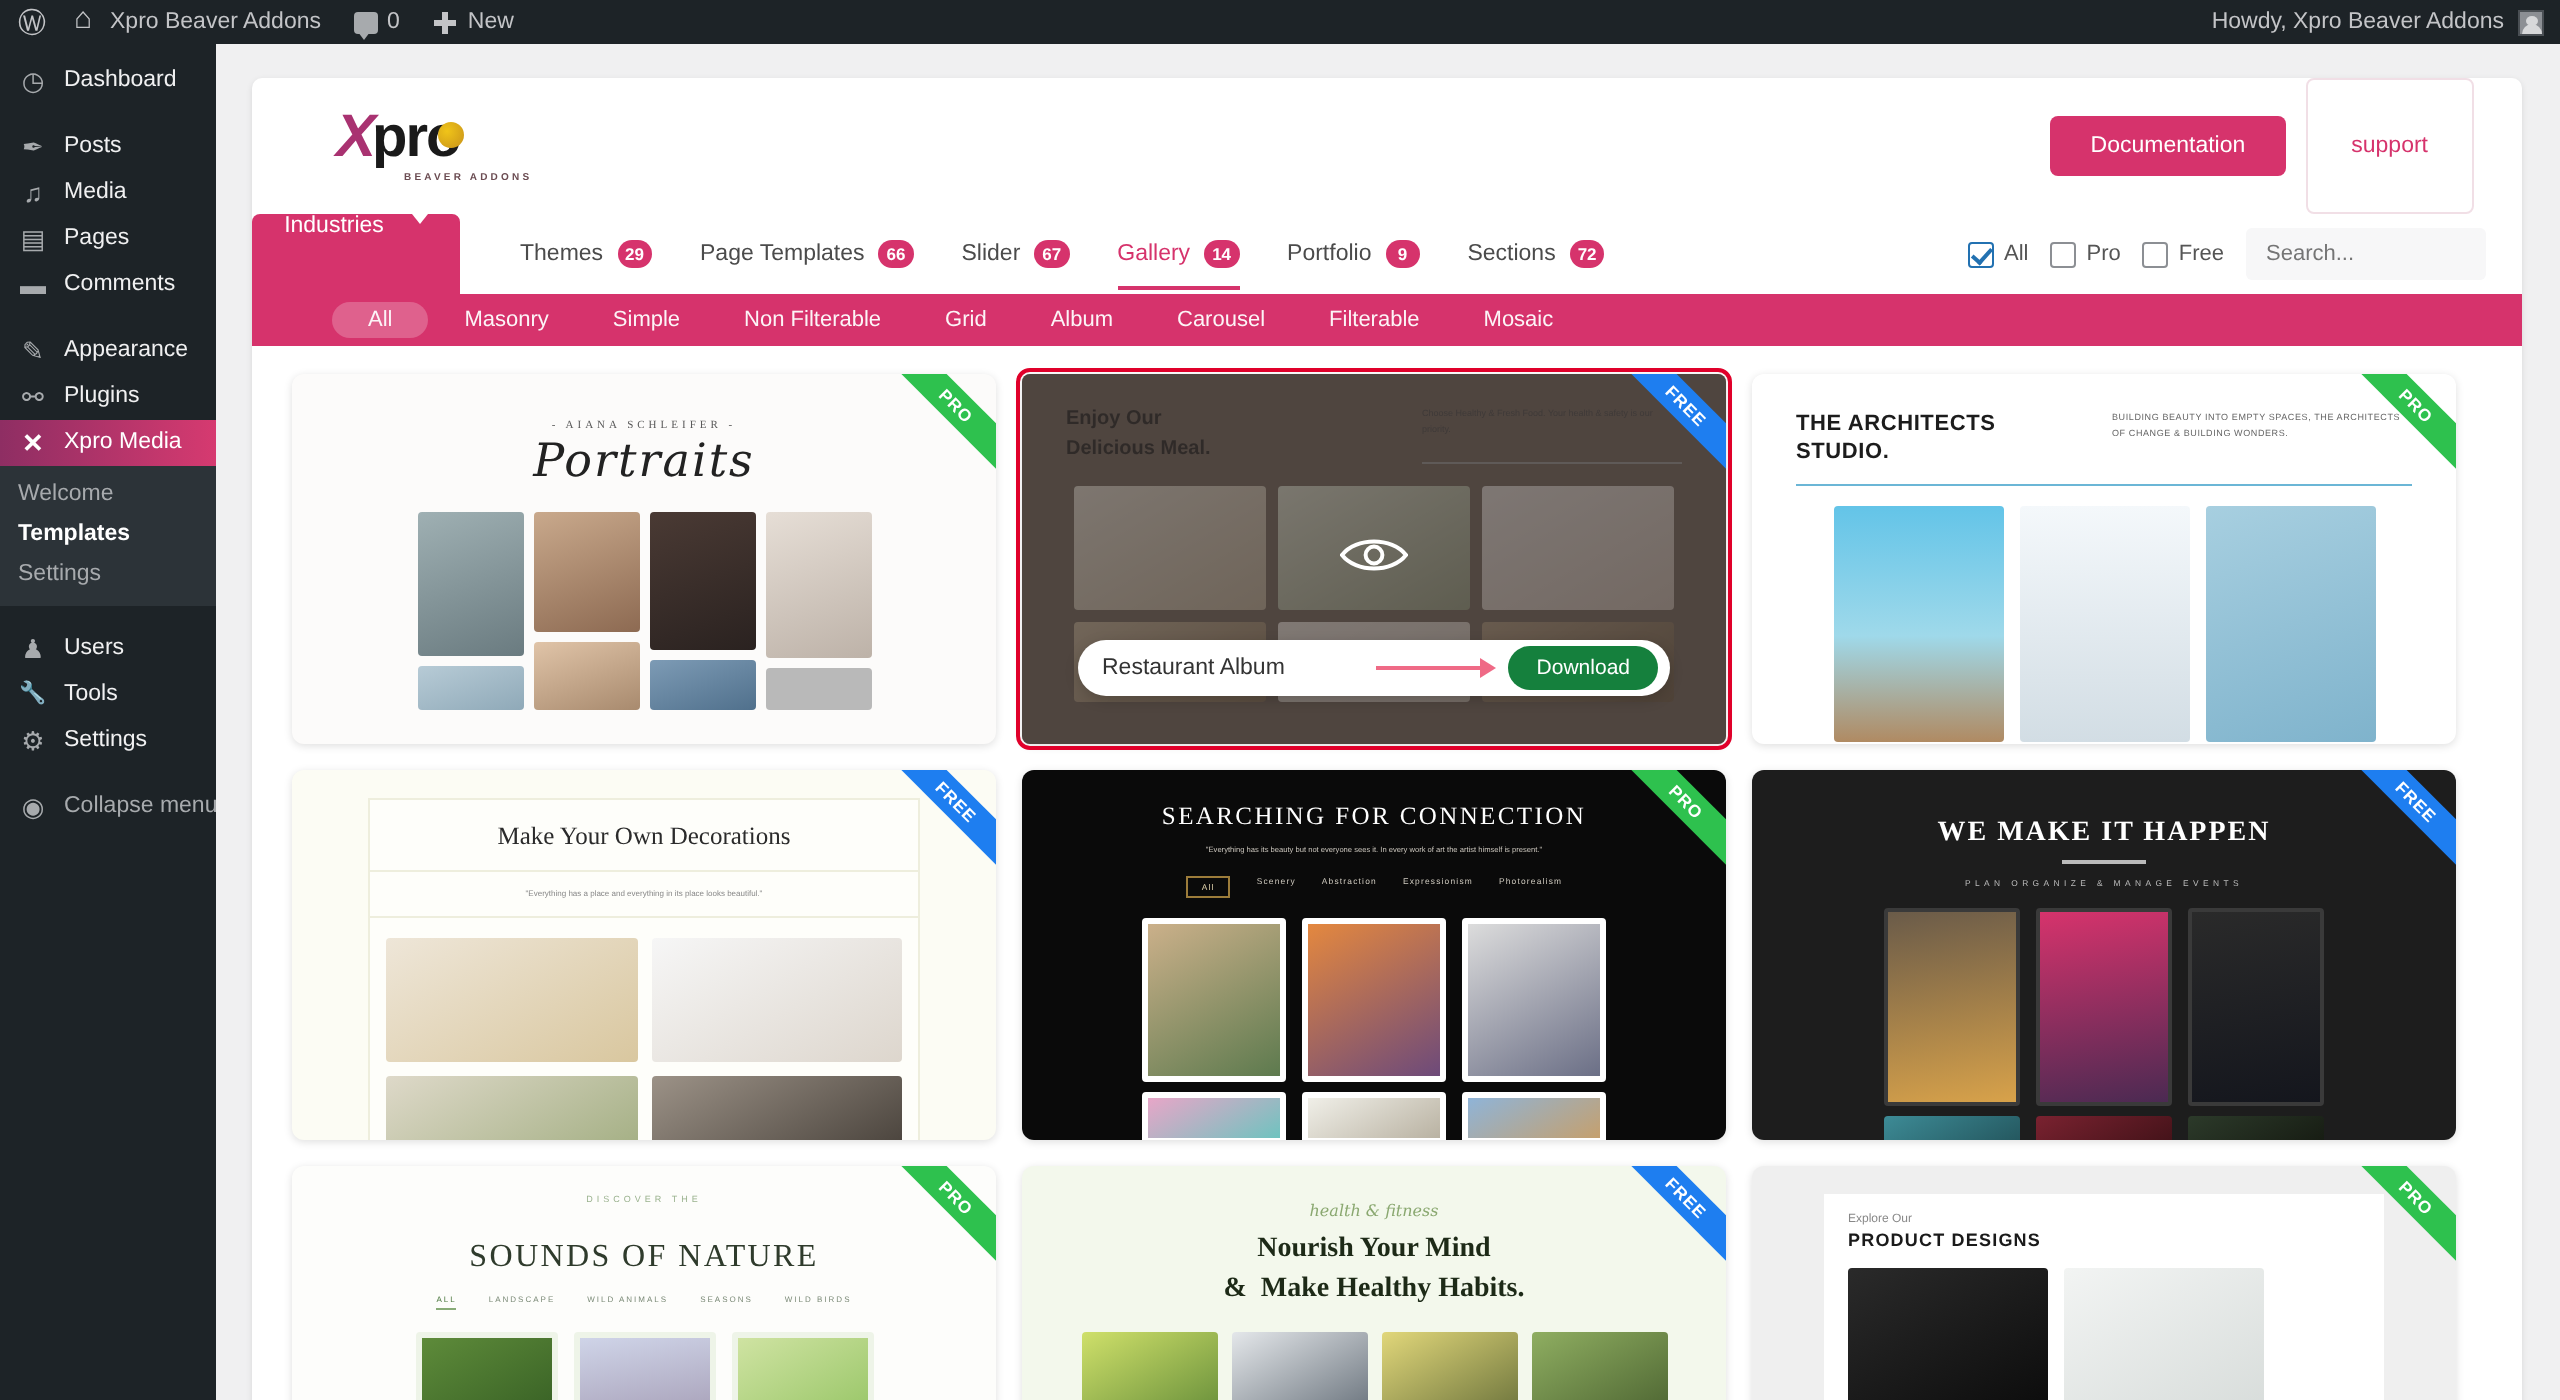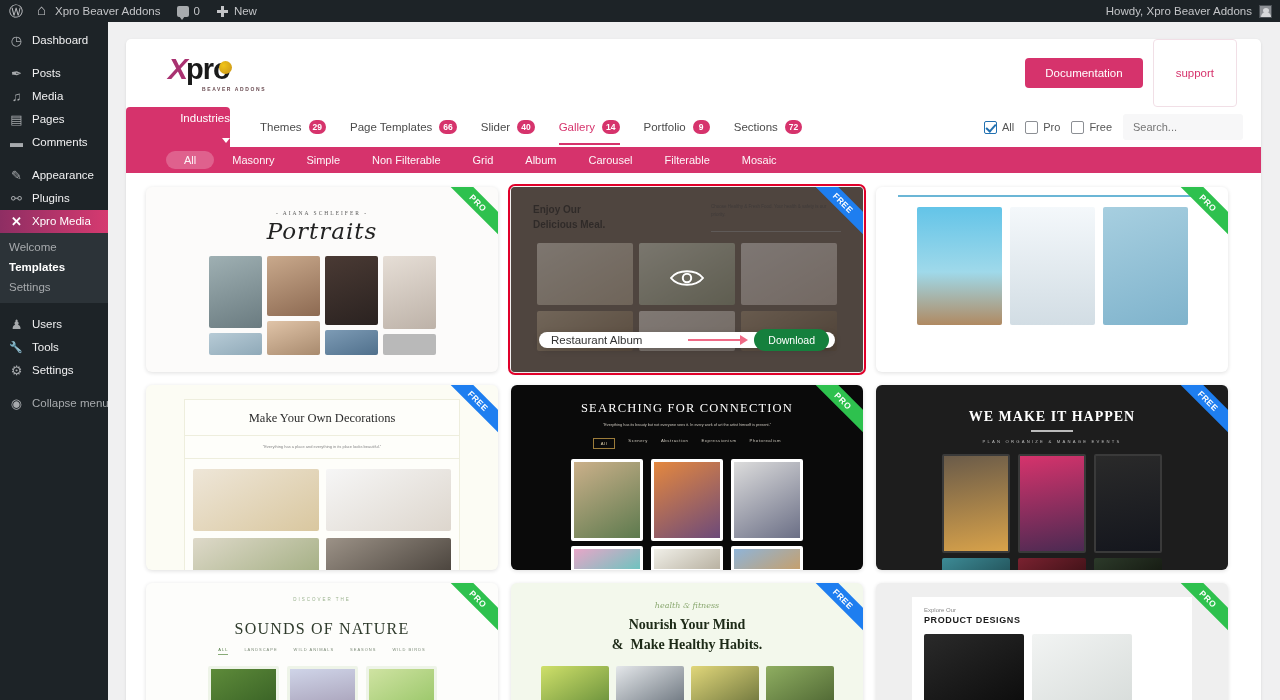--- a/index.html
+++ b/index.html
@@ -85,22 +85,22 @@
               background: radial-gradient(circle at 35% 35%, #f0c419, #c8921a); }
   .logo-sub { font-size: 5px; letter-spacing: 1.6px; color: #6b4c52; margin-left: 34px; margin-top: 2px; font-weight: bold; }
   .head-actions { margin-left: auto; display: flex; align-items: center; gap: 10px; }
   .btn-doc { background: #d6336c; color: #fff; font-size: 11.5px; padding: 9px 20px; border-radius: 4px; border: none; cursor: pointer; }
   .btn-support { background: #fff; color: #d6336c; font-size: 11.5px; padding: 27px 22px; border-radius: 4px;
                  border: 1px solid #f1dfe6; cursor: pointer; }
 
   
   .tabbar { height: 40px; background: #fff; display: flex; align-items: stretch; position: relative; }
   .industries {
-    width: 104px; background: #d6336c; color: #fff; display: flex; align-items: flex-end;
-    justify-content: center; gap: 14px; font-size: 11.5px; border-radius: 4px 4px 0 0; cursor: pointer; flex-direction: column;
+    width: 104px; background: #d6336c; color: #fff; display: flex; align-items: flex-start;
+    justify-content: center; gap: 14px; font-size: 11.5px; border-radius: 4px 4px 0 0; cursor: pointer;
   }
   .caret { width: 0; height: 0; border-left: 4px solid transparent; border-right: 4px solid transparent; border-top: 5px solid #fff; }
   .tabs { display: flex; align-items: center; gap: 0; padding-left: 18px; }
   .tab { display: flex; align-items: center; gap: 7px; font-size: 11.5px; color: #4b4b4b;
          padding: 0 12px; height: 40px; cursor: pointer; position: relative; }
   .tab.active { color: #d6336c; }
   .tab.active::after { content:""; position:absolute; left:12px; right:12px; bottom:2px; height:2px; background:#d6336c; }
   .pill { background: #d6336c; color: #fff; font-size: 8.5px; border-radius: 10px; min-width: 17px; height: 14px;
           display: flex; align-items: center; justify-content: center; padding: 0 4px; font-weight: bold; }
   .tabbar-right { margin-left: auto; display: flex; align-items: center; gap: 11px; padding-right: 18px; }
@@ -126,21 +126,21 @@
   .card.selected { outline: 2px solid #e0002a; outline-offset: 1px; border-radius: 4px; }
   .ribbon { position: absolute; right: -30px; top: 8px; width: 100px; text-align: center;
             transform: rotate(45deg); font-size: 8.5px; font-weight: bold; color: #fff;
             letter-spacing: .5px; padding: 3px 0; z-index: 6; }
   .ribbon.pro { background: #2ec14e; }
   .ribbon.free { background: #1e7ef0; }
 
   .overlay { position:absolute; inset:0; background: rgba(60,52,48,.62); z-index: 4; }
   .eye { position: absolute; left: 50%; top: 50%; transform: translate(-50%,-50%); z-index: 7; }
   .infobar {
-    position: absolute; left: 28px; right: 28px; bottom: 24px; height: 16px; background: #fff;
+    position: absolute; left: 28px; right: 28px; bottom: 24px; height: 28px; background: #fff;
     border-radius: 16px; display: flex; align-items: center; padding: 0 6px 0 12px; z-index: 7;
     box-shadow: 0 2px 7px rgba(0,0,0,.18);
   }
   .infobar .ttl { font-size: 11.5px; color: #333; }
   .arrow { margin-left: auto; width: 66px; height: 10px; position: relative; }
   .arrow::before { content:""; position:absolute; left:0; top:4px; width:58px; height:1.5px; background:#ef6a86; }
   .arrow::after { content:""; position:absolute; right:6px; top:0; border-left:8px solid #ef6a86;
                   border-top:5px solid transparent; border-bottom:5px solid transparent; }
   .dl-btn { background: #15803d; color: #fff; font-size: 10.5px; border-radius: 14px; padding: 5px 14px; border: none; cursor: pointer; }
 
@@ -320,21 +320,21 @@
         <div class="tab">
           <span>Themes</span>
           <span class="pill">29</span>
         </div>
         <div class="tab">
           <span>Page Templates</span>
           <span class="pill">66</span>
         </div>
         <div class="tab">
           <span>Slider</span>
-          <span class="pill">40</span>
+          <span class="pill">67</span>
         </div>
         <div class="tab active">
           <span>Gallery</span>
           <span class="pill">14</span>
         </div>
         <div class="tab">
           <span>Portfolio</span>
           <span class="pill">9</span>
         </div>
         <div class="tab">
@@ -427,20 +427,24 @@
         <div class="infobar">
           <span class="ttl">Restaurant Album</span>
           <span class="arrow"></span>
           <button class="dl-btn">Download</button>
         </div>
       </div>
 
       <div class="card c3">
         <div class="ribbon pro">PRO</div>
         <div class="prev" style="padding:0">
+          <div class="hd">
+            <div class="h1">THE ARCHITECTS<br>STUDIO.</div>
+            <div class="h2">BUILDING BEAUTY INTO EMPTY SPACES, THE ARCHITECTS OF CHANGE &amp; BUILDING WONDERS.</div>
+          </div>
           <div class="rule"></div>
           <div class="gal">
             <div class="ph" style="width:85px;height:118px;background:linear-gradient(180deg,#63c4e8,#9fd9ea 55%,#b08a62)"></div>
             <div class="ph" style="width:85px;height:118px;background:linear-gradient(180deg,#f4f8fb,#d2dde4)"></div>
             <div class="ph" style="width:85px;height:118px;background:linear-gradient(160deg,#a7cfe0,#7fb3cc)"></div>
           </div>
         </div>
       </div>
 
       <div class="card c4">

